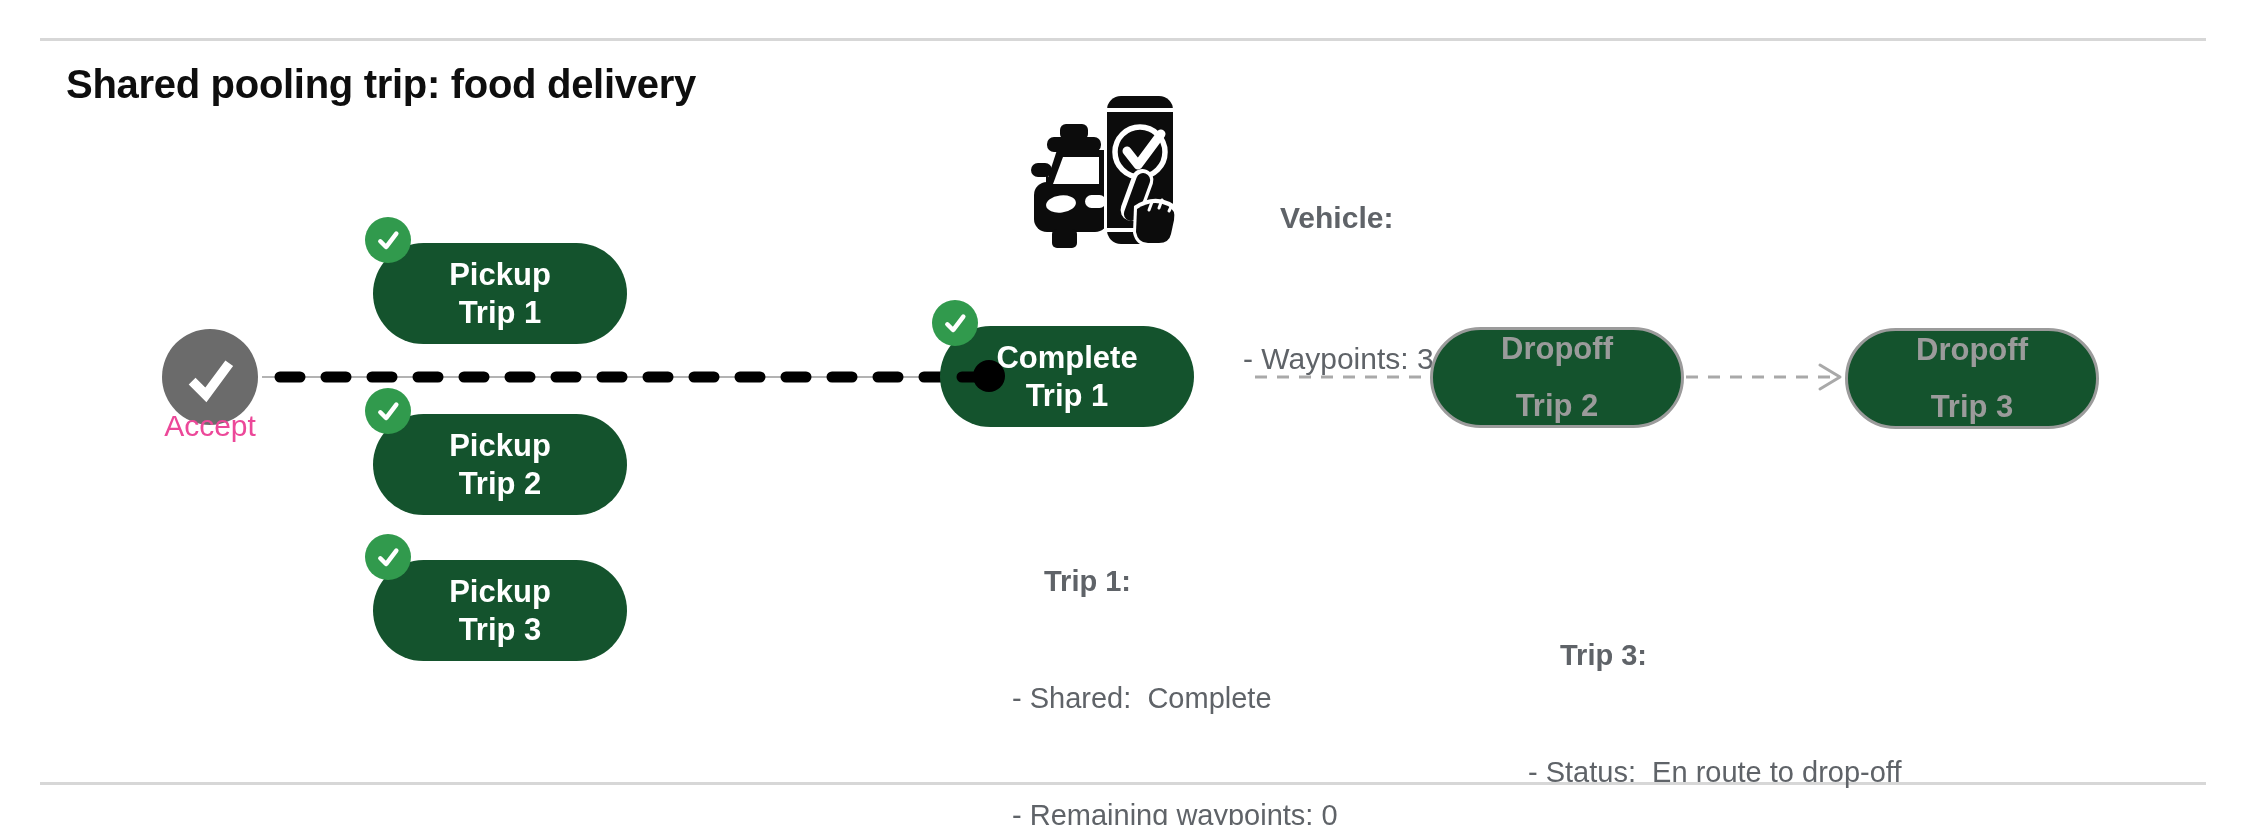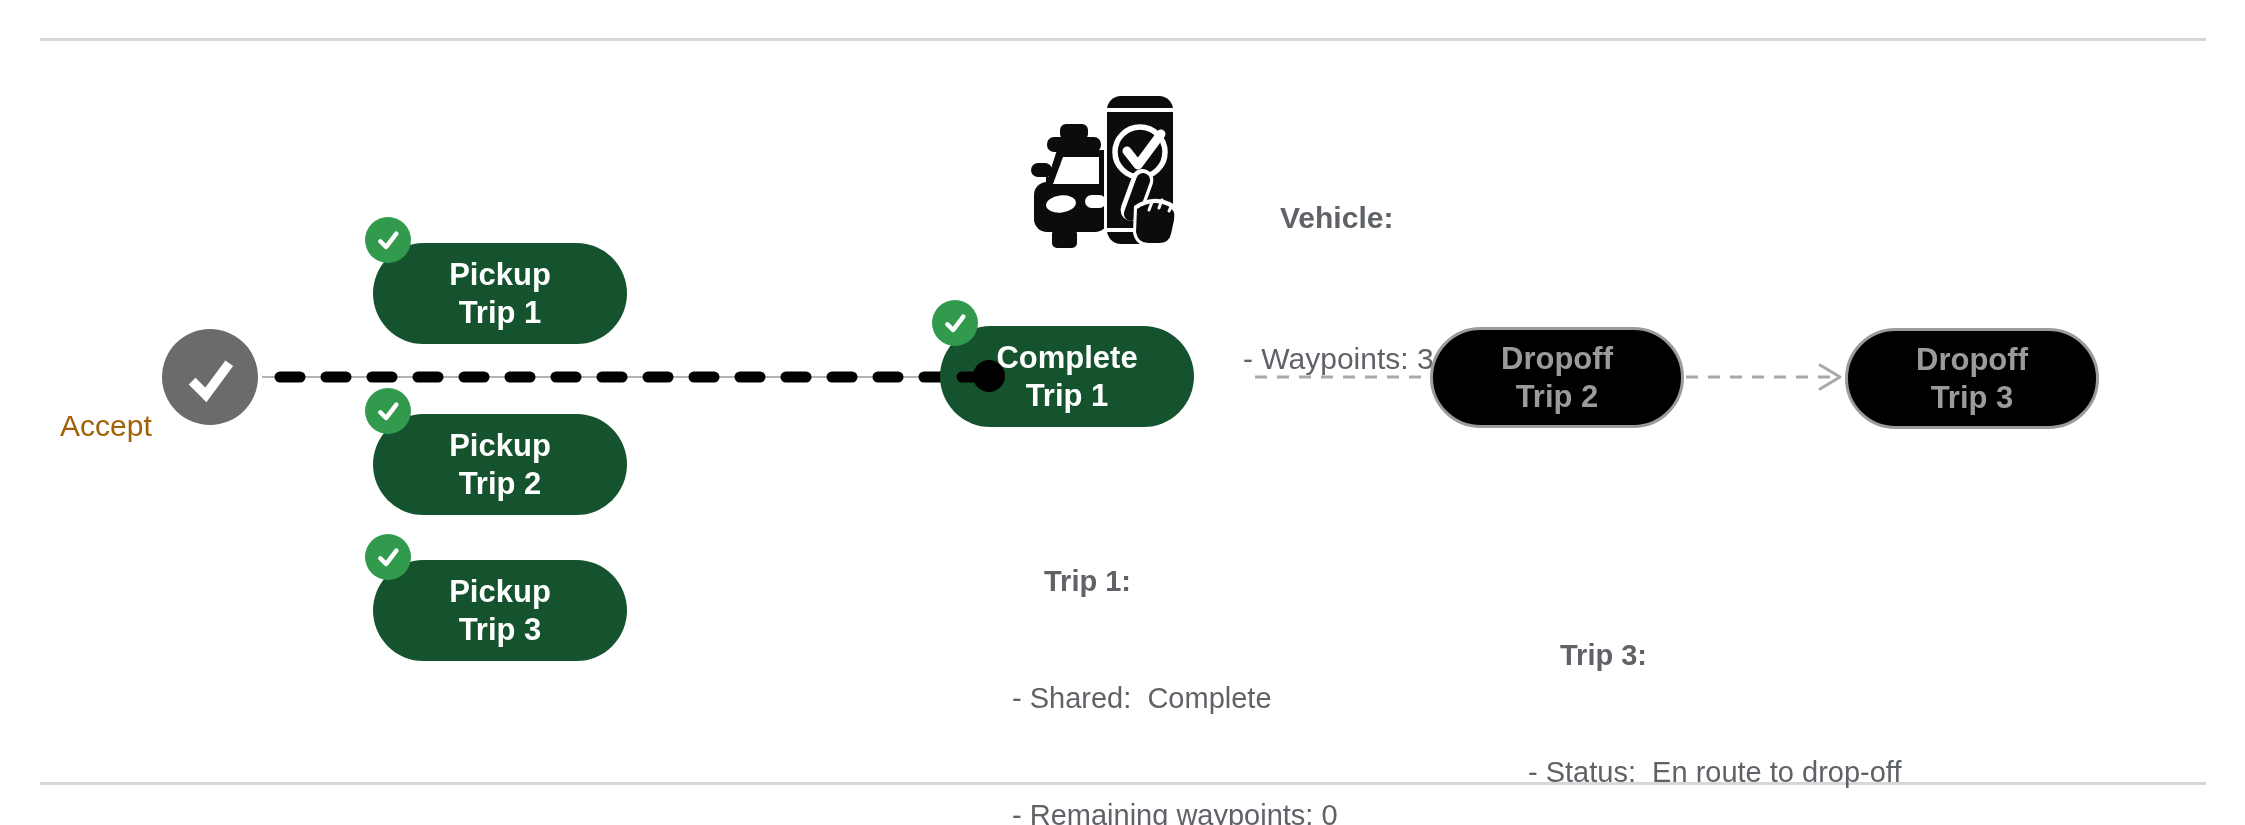--- a/index.html
+++ b/index.html
@@ -18,45 +18,46 @@
   .vehicle-info{position:absolute; left:1243px; top:100px; color:#5f6368; font-size:30px; line-height:47px; white-space:pre;}
   .vehicle-info .v-label{font-weight:bold;margin-left:37px;}
   .connectors{position:absolute; left:0; top:0; width:2245px; height:825px; z-index:1;}
   .dot-layer{position:absolute; left:0; top:0; width:2245px; height:825px; z-index:4; pointer-events:none;}
   .start-node{
     position:absolute; left:162px; top:329px; width:96px; height:96px;
     background:#6b6b6b; border-radius:50%; z-index:2;
     display:flex; align-items:center; justify-content:center;
   }
   .start-label{
-    position:absolute; left:60px; top:407px; width:300px; text-align:left;
-    color:#a16207; font-size:30px; line-height:37px; z-index:2;
+    position:absolute; left:60px; top:407px; width:300px; text-align:center;
+    color:#ec4899; font-size:30px; line-height:37px; z-index:2;
   }
   .pill{
     position:absolute; width:254px; height:101px; border-radius:51px; z-index:3;
     display:flex; flex-direction:column; align-items:center; justify-content:center;
     font-size:31px; font-weight:bold; line-height:38px; text-align:center;
   }
   .pill.orange{background:#14532d; color:#ffffff;}
-  .pill.outline{background:#000000; border:3px solid #9b9b9b; color:#9b9b9b; width:248px; height:95px;}
+  .pill.outline{background:#14532d; border:3px solid #9b9b9b; color:#9b9b9b; width:248px; height:95px;justify-content:space-between;}
   .badge{
     position:absolute; left:-8px; top:-26px; width:46px; height:46px;
     background:#319a4d; border-radius:50%; display:flex; align-items:center; justify-content:center;
   }
   .status-block{position:absolute; color:#5f6368; font-size:29px; line-height:39px; white-space:pre; z-index:2;}
   .status-block .s-title{font-weight:bold;margin-left:32px;}
 </style>
 </head>
 <body>
 
 <div class="canvas">
 
   <div class="divider top"></div>
   <div class="divider bottom"></div>
 
+  <div class="title">Shared pooling trip: food delivery</div>
 
   <svg class="vehicle-icon" viewBox="0 0 156 164">
     <g fill="#0c0c0c">
       <rect x="30" y="34" width="28" height="16" rx="6"></rect>
       <rect x="17" y="47" width="54" height="15" rx="7"></rect>
       <path d="M14 100 L27 60 L76 60 L76 100 Z"></path>
       <rect x="1" y="73" width="21" height="14" rx="7"></rect>
       <path d="M16 84 L26 96 L16 96 Z"></path>
       <rect x="4" y="92" width="74" height="50" rx="13"></rect>
       <rect x="22" y="139" width="25" height="19" rx="5"></rect>

